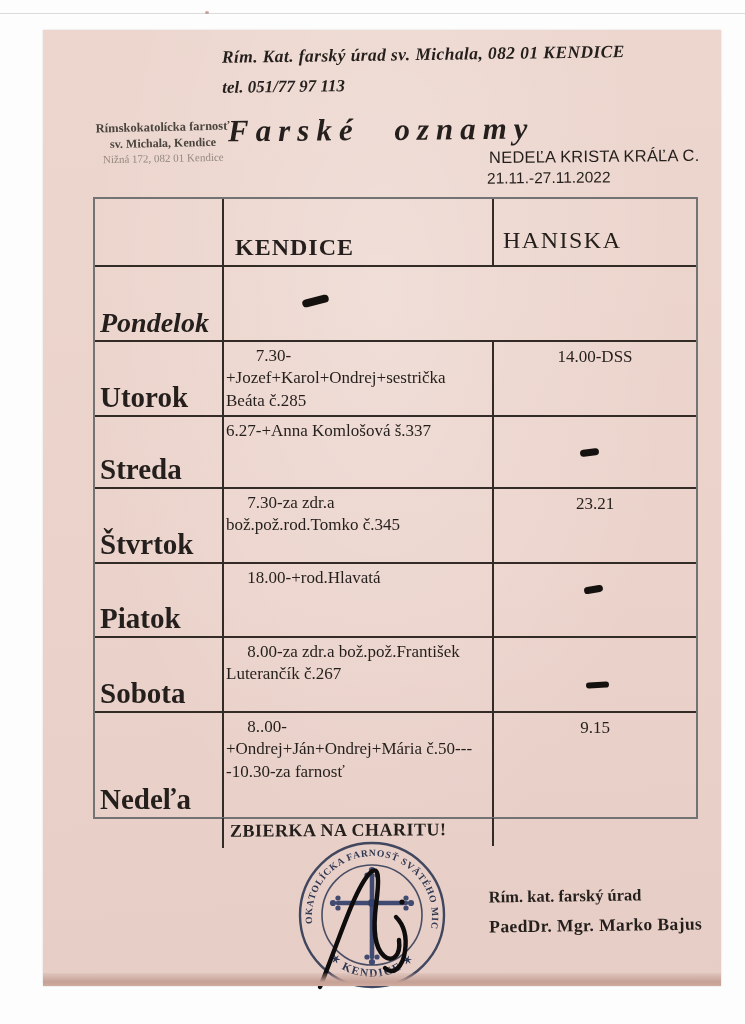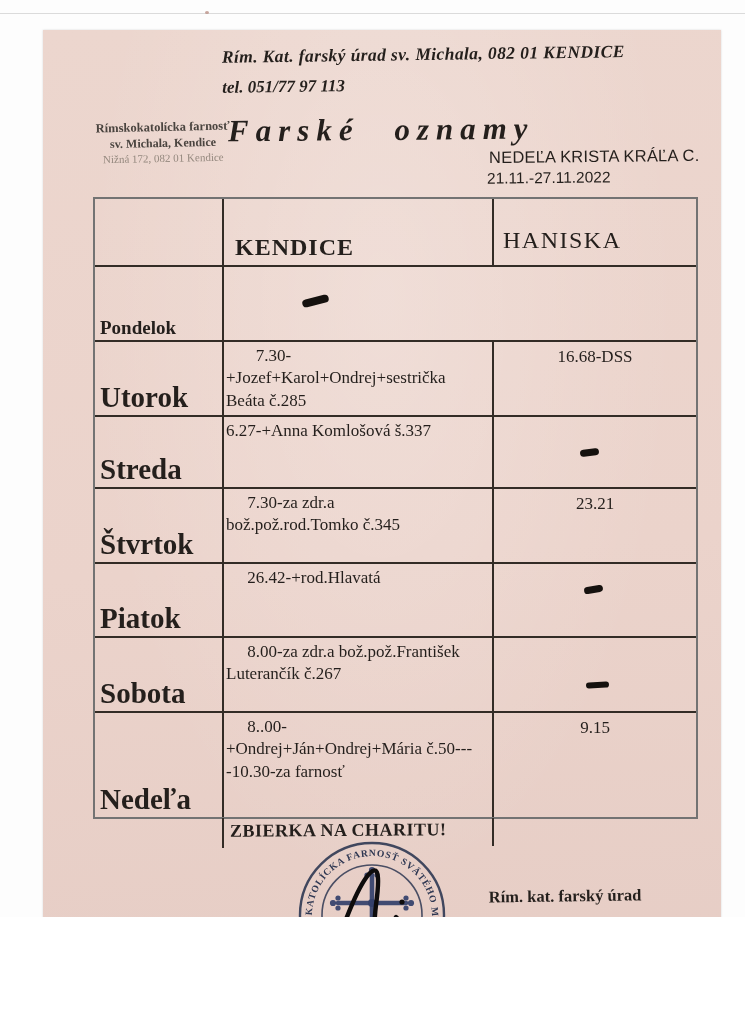--- a/index.html
+++ b/index.html
@@ -1,16 +1,16 @@
 <!DOCTYPE html>
 <html><head>
 <meta charset="utf-8">
 <style>
   html,body{margin:0;padding:0;background:#ffffff;}
-  .stage{position:relative;width:745px;height:917px;background:#fdfdfd;overflow:hidden;
+  .stage{position:relative;width:745px;height:1024px;background:#fdfdfd;overflow:hidden;
          font-family:"Liberation Serif", serif;color:#241f1c;}
   
   .scan-line{position:absolute;left:0;top:13px;width:745px;height:1px;background:#c9c9c9;opacity:.65;}
   .scan-dot{position:absolute;left:205px;top:11px;width:4px;height:3px;background:#b98e85;border-radius:50%;opacity:.8;}
   
   .paper{position:absolute;left:43px;top:30px;width:678px;height:956px;
          background:
            radial-gradient(ellipse at 50% 28%, rgba(255,255,255,0.22), rgba(255,255,255,0) 62%),
            linear-gradient(176deg,#ecd6ce 0%, #ebd3cb 55%, #e6cdc5 100%);
          box-shadow:0 0 2px rgba(0,0,0,.15);}
@@ -36,21 +36,21 @@
   .sched-table{position:absolute;left:93px;top:197px;width:605px;height:622px;
                border:2px solid #737373;box-sizing:border-box;display:flex;flex-direction:column;}
   .t-row{display:flex;border-bottom:2px solid #332c26;box-sizing:border-box;}
   .t-row:last-child{border-bottom:none;}
   .row-h{height:68px;} .row-0{height:75px;} .row-1{height:75px;} .row-2{height:72px;}
   .row-3{height:75px;} .row-4{height:74px;} .row-5{height:75px;} .row-6{height:104px;flex:1;}
   .day-cell{width:129px;box-sizing:border-box;border-right:2px solid #332c26;position:relative;}
   .ken-cell{width:270px;box-sizing:border-box;border-right:2px solid #332c26;position:relative;}
   .han-cell{flex:1;position:relative;text-align:center;}
   .day-label{position:absolute;left:5px;bottom:1px;font-size:29px;font-weight:bold;}
-  .day-label.italic{font-size:19px;text-align:center;}
+  .day-label.italic{font-style:italic;font-size:28px;text-align:center;}
   .hdr-ken{position:absolute;left:11px;bottom:4px;font-size:24px;font-weight:bold;letter-spacing:1px;}
   .hdr-han{position:absolute;left:9px;bottom:11px;font-size:24px;letter-spacing:1.5px;}
   .ken-text{position:absolute;left:2px;top:3px;right:1px;font-size:17px;line-height:1.32;white-space:pre-wrap;}
   .han-text{position:absolute;left:0;right:0;top:5px;font-size:17px;}
   .dash{position:absolute;background:#15110e;border-radius:4px;}
   .dash-0{left:78px;top:30px;width:27px;height:8px;transform:rotate(-14deg);}
   .dash-2{left:86px;top:32px;width:19px;height:7px;transform:rotate(-8deg);}
   .dash-4{left:90px;top:22px;width:19px;height:7px;transform:rotate(-10deg);}
   .dash-5{left:92px;top:44px;width:23px;height:6px;transform:rotate(-3deg);}
   
@@ -110,21 +110,21 @@
     <div class="t-row row-1">
       <div class="day-cell">
         <span class="day-label">Utorok</span>
       </div>
       <div class="ken-cell">
         <div class="ken-text">       7.30-
 +Jozef+Karol+Ondrej+sestrička
 Beáta č.285</div>
       </div>
       <div class="han-cell">
-        <div class="han-text">16.68-DSS</div>
+        <div class="han-text">14.00-DSS</div>
       </div>
     </div>
 
     <div class="t-row row-2">
       <div class="day-cell">
         <span class="day-label">Streda</span>
       </div>
       <div class="ken-cell">
         <div class="ken-text">6.27-+Anna Komlošová š.337</div>
       </div>
@@ -144,21 +144,21 @@
       <div class="han-cell">
         <div class="han-text">23.21</div>
       </div>
     </div>
 
     <div class="t-row row-4">
       <div class="day-cell">
         <span class="day-label">Piatok</span>
       </div>
       <div class="ken-cell">
-        <div class="ken-text">     26.42-+rod.Hlavatá</div>
+        <div class="ken-text">     18.00-+rod.Hlavatá</div>
       </div>
       <div class="han-cell">
         <div class="dash dash-4"></div>
       </div>
     </div>
 
     <div class="t-row row-5">
       <div class="day-cell">
         <span class="day-label">Sobota</span>
       </div>

